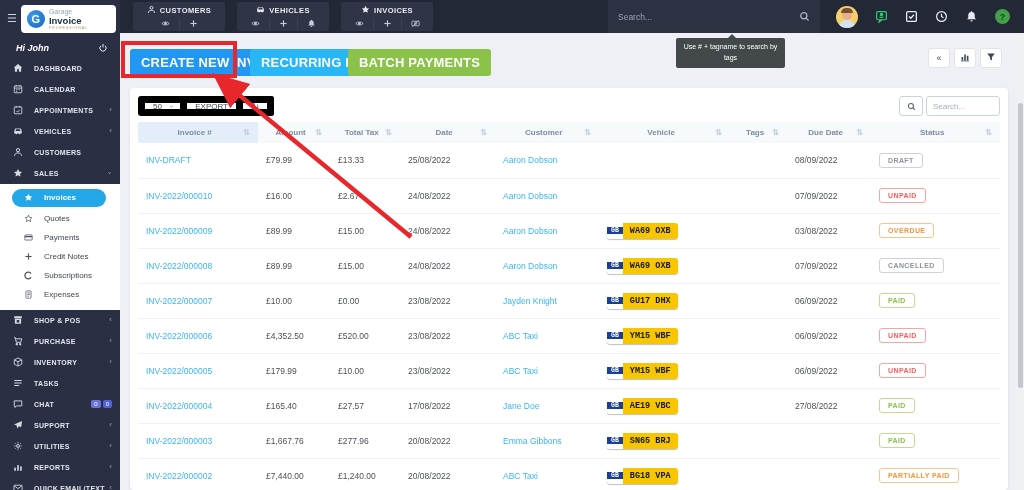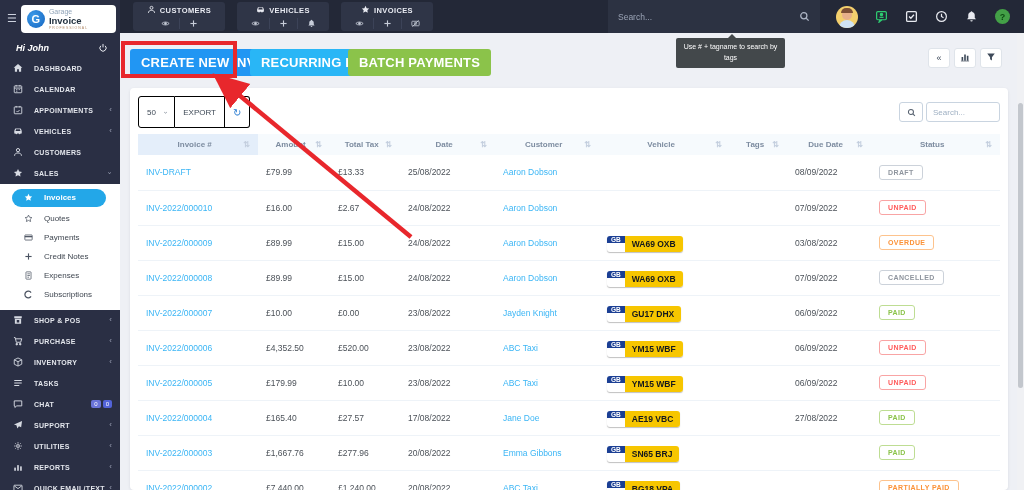--- a/index.html
+++ b/index.html
@@ -64,38 +64,38 @@
   .btn-create { position:absolute; left:10px; top:16px; background:#2196f3; }
   .btn-recurring { position:absolute; left:130px; top:16px; background:#29b6f6; }
   .btn-batch { position:absolute; left:228px; top:16px; background:#8bc34a; }
   .mini-btns { position:absolute; right:22px; top:15px; display:flex; gap:4px; }
   .mini-btn { width:22px; height:20px; background:#fff; border:1px solid #dfe4ea; border-radius:3px; color:#3e4a5a; display:flex; align-items:center; justify-content:center; font-size:9px; cursor:pointer; }
   .mini-btn svg { width:10px; height:10px; }
 
   .card { position:absolute; left:10px; top:55px; width:878px; height:402px; background:#fff; border-radius:4px; box-shadow:0 1px 3px rgba(30,40,60,.1); padding:8px; }
   .controls { display:flex; align-items:center; }
   .ctrl-group { display:flex; }
-  .ctrl { height:32px; border:1px solid #000000; background:#fff; color:#3f4a57; font-size:8px; display:flex; align-items:center; padding:0 8px; cursor:pointer; font-family:inherit; }
+  .ctrl { height:20px; border:7px solid #000000; background:#fff; color:#3f4a57; font-size:8px; display:flex; align-items:center; padding:0 8px; cursor:pointer; font-family:inherit; }
   .ctrl.select { border-radius:3px 0 0 3px; gap:8px; }
   .ctrl.refresh { border-radius:0 3px 3px 0; color:#2a7dd2; font-size:10px; }
   .ctrl + .ctrl { border-left:none; }
   .ctrl .caret { font-size:7px; color:#6b7787; display:inline-block; transform:rotate(-90deg); }
   .tbl-search { margin-left:auto; display:flex; gap:3px; }
   .tbl-search .sbtn { width:24px; height:20px; border:1px solid #c9d4e0; border-radius:3px; background:#fff; color:#55606e; display:flex; align-items:center; justify-content:center; cursor:pointer; }
   .tbl-search .sbtn svg { width:9px; height:9px; }
   .tbl-search input { width:74px; height:20px; border:1px solid #c9d4e0; border-radius:3px; font-size:8px; padding:0 6px; color:#4b5563; outline:none; font-family:inherit; }
   .tbl-search input::placeholder { color:#9fb0c3; }
 
   table { border-collapse:collapse; table-layout:fixed; width:862px; margin-top:6px; }
   th { font-size:8px; color:#7d8ca0; text-align:center; padding:6px 8px; background:#f6fafd; white-space:nowrap; }
   th:first-child { background:#e4eefa; }
   th .sort { float:right; color:#c3cede; font-size:8px; }
   td { font-size:8.5px; color:#4b5158; padding:0 8px; height:35px; border-bottom:1px solid #eef3f8; white-space:nowrap; overflow:hidden; }
   a.cell-link { color:#3ab5f5; text-decoration:none; cursor:pointer; }
-  .plate { display:inline-flex; align-items:flex-start; border-radius:3px; overflow:hidden; box-shadow:0 1px 1px rgba(0,0,0,.25); }
+  .plate { display:inline-flex; align-items:center; border-radius:3px; overflow:hidden; box-shadow:0 1px 1px rgba(0,0,0,.25);font-family:Liberation Mono, monospace; }
   .plate .gb { background:#1b3f94; color:#fff; font-size:6.5px; font-weight:bold; display:flex; align-items:center; padding:0 4px; }
   .plate .num { background:#f7c600; color:#14181d; font-size:8.5px; font-weight:bold; padding:3px 7px; }
   .status-badge { display:inline-block; font-size:7px; font-weight:bold; letter-spacing:.4px; padding:3px 8px; border:1px solid; border-radius:3px; background:#fff; }
   .st-draft, .st-cancelled { color:#8f959e; border-color:#ccd2da; }
   .st-unpaid { color:#ff5b5b; border-color:#f9a4a4; }
   .st-overdue, .st-partial { color:#fb9238; border-color:#fdc38d; }
   .st-paid { color:#8bc34a; border-color:#bedd93; }
 
   
   .tooltip { position:absolute; left:676px; top:38px; width:109px; background:#43484b; color:#fff; font-size:7px; text-align:center; padding:4px 6px 5px; border-radius:2px; z-index:30; line-height:1.5; }
@@ -348,36 +348,36 @@
         <span class="nicon">
           <svg viewBox="0 0 16 16" fill="none" stroke="currentColor" stroke-width="2">
             <line x1="8" y1="2.5" x2="8" y2="13.5"></line>
             <line x1="2.5" y1="8" x2="13.5" y2="8"></line>
           </svg>
         </span>
         <span class="nlabel">Credit Notes</span>
       </div>
       <div class="sub-item">
         <span class="nicon">
+          <svg viewBox="0 0 16 16" fill="none" stroke="currentColor" stroke-width="2.2">
+            <path d="M12.5 4.5 A6 6 0 1 0 12.5 11.5"></path>
+          </svg>
+        </span>
+        <span class="nlabel">Subscriptions</span>
+      </div>
+      <div class="sub-item">
+        <span class="nicon">
           <svg viewBox="0 0 16 16" fill="none" stroke="currentColor" stroke-width="1.3">
             <rect x="3.5" y="1.5" width="9" height="13" rx="1"></rect>
             <line x1="6" y1="5" x2="10.5" y2="5"></line>
             <line x1="6" y1="8" x2="10.5" y2="8"></line>
             <line x1="6" y1="11" x2="9" y2="11"></line>
           </svg>
         </span>
         <span class="nlabel">Expenses</span>
-      </div>
-      <div class="sub-item">
-        <span class="nicon">
-          <svg viewBox="0 0 16 16" fill="none" stroke="currentColor" stroke-width="2.2">
-            <path d="M12.5 4.5 A6 6 0 1 0 12.5 11.5"></path>
-          </svg>
-        </span>
-        <span class="nlabel">Subscriptions</span>
       </div>
     </div>
   <div class="nav" id="nav-bottom">
       <div class="nav-item">
         <span class="nicon">
           <svg viewBox="0 0 16 16" fill="currentColor">
             <path d="M2 2 h12 v3 H2 Z M3 6 h10 v8 H3 Z M6 8 v4 h4 V8 Z" fill-rule="evenodd"></path>
           </svg>
         </span>
         <span class="nlabel">SHOP &amp; POS</span>

